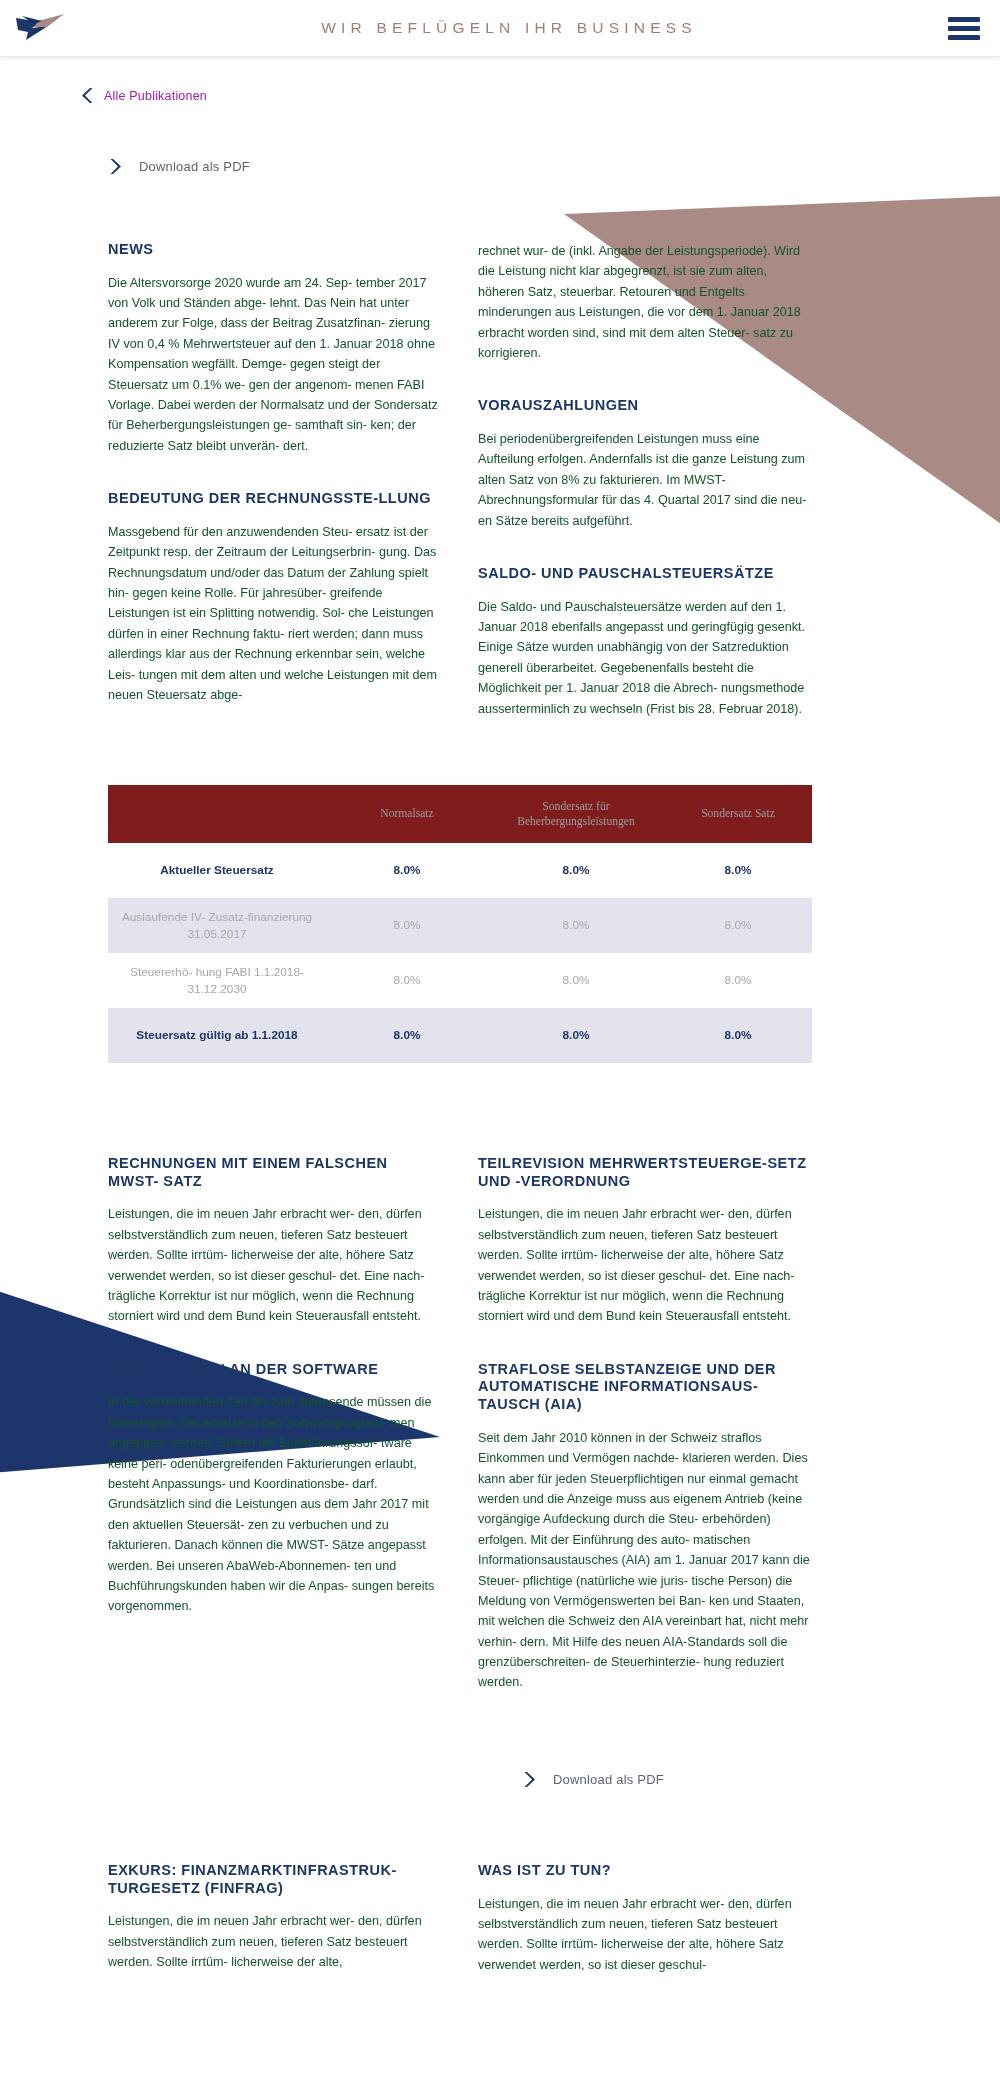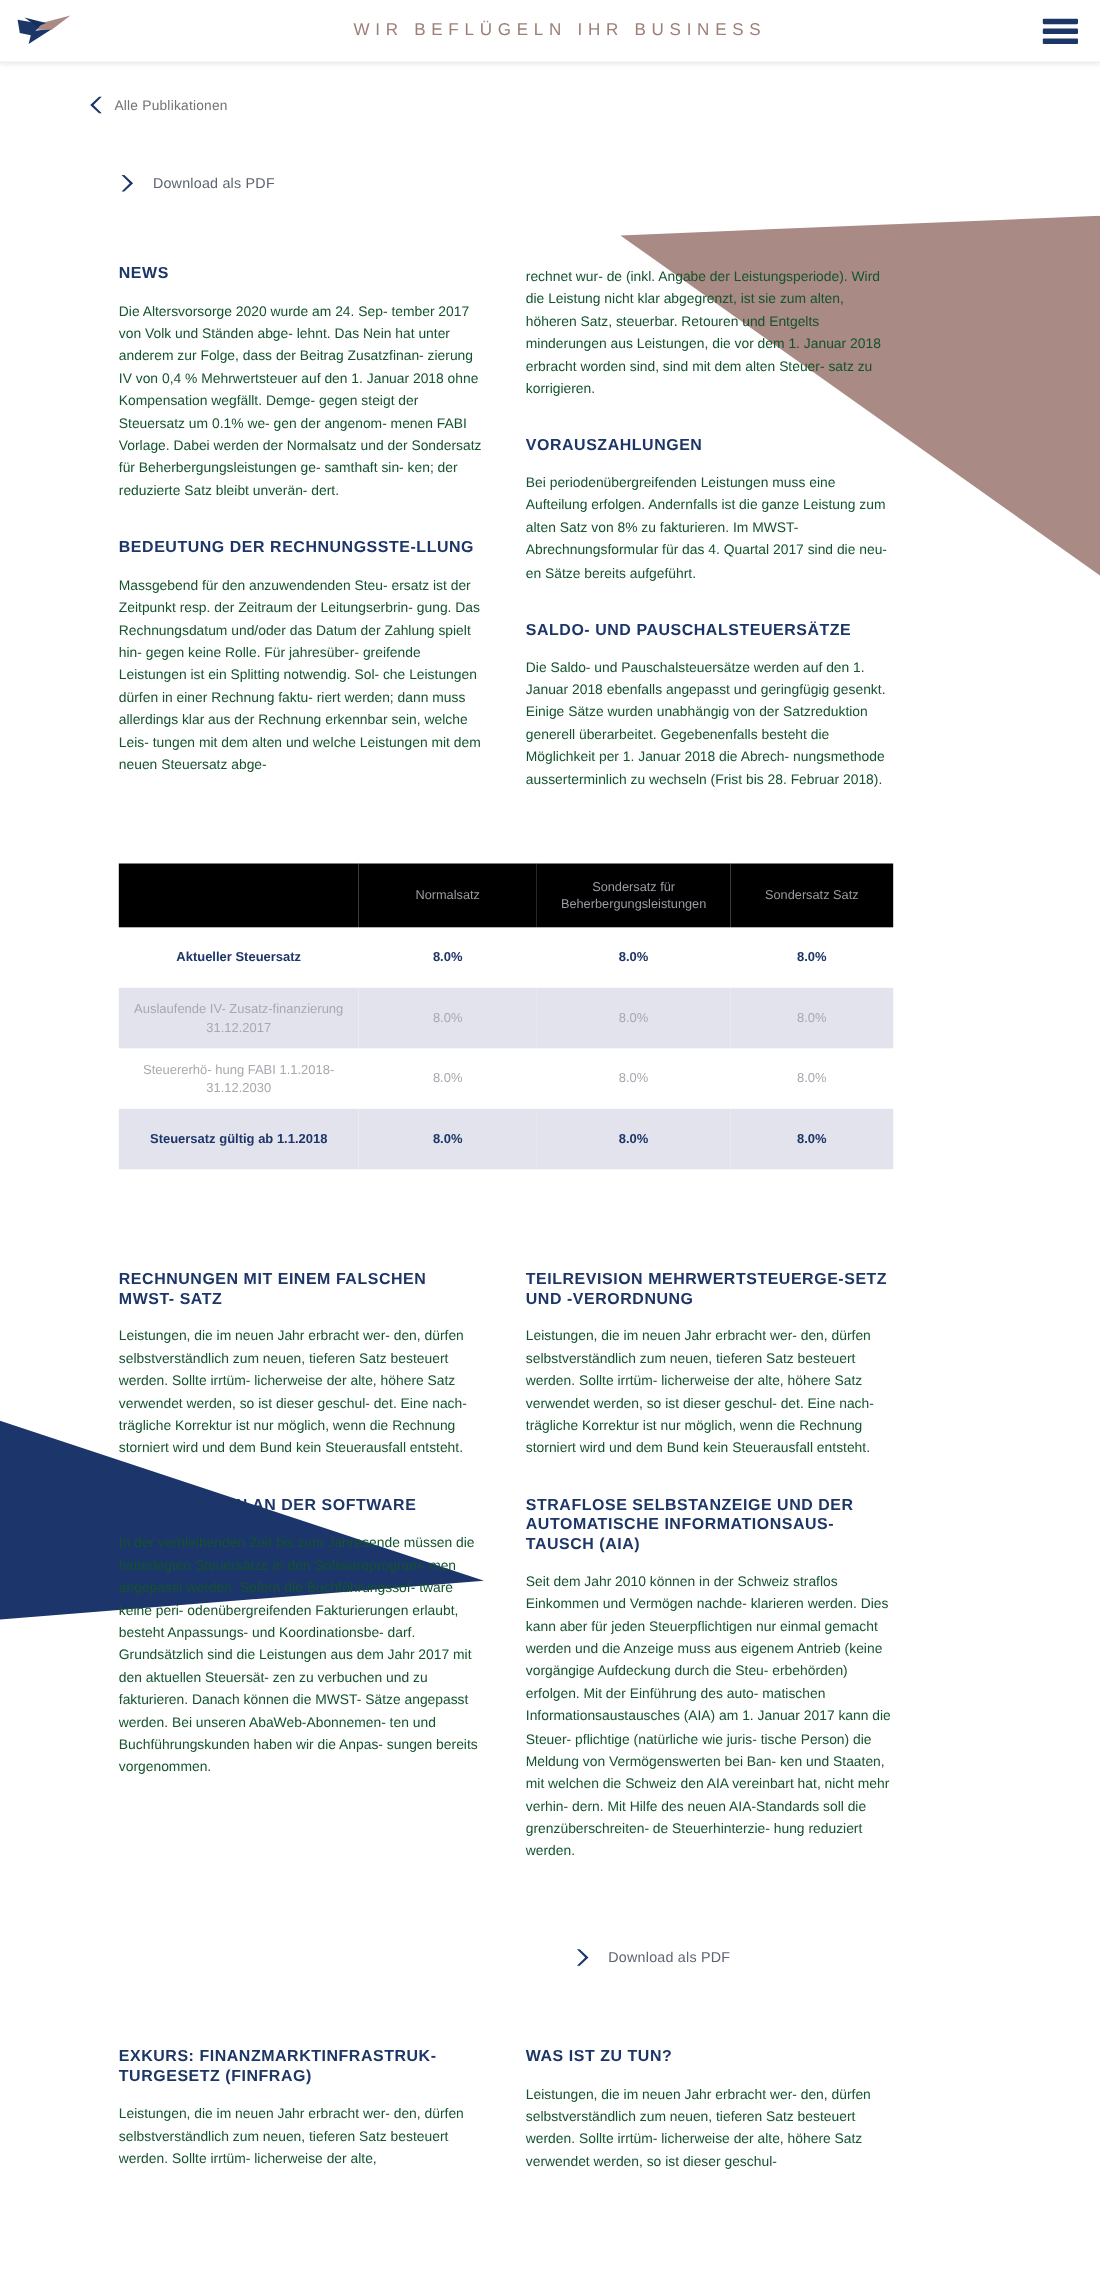--- a/index.html
+++ b/index.html
@@ -98,21 +98,21 @@
     display: flex;
     align-items: center;
     gap: 9px;
     margin-top: 30px;
     margin-left: -28px;
     cursor: pointer;
   }
   .chev-left, .chev-right { display: block; }
   .breadcrumb-label {
     font-size: 12.5px;
-    color: #737373;
+    color: #a21caf;
     letter-spacing: 0.2px;
   }
 
   
   .title-row {
     display: flex;
     justify-content: space-between;
     align-items: flex-start;
     margin-top: 44px;
   }
@@ -169,21 +169,21 @@
   .rate-table {
     width: 704px;
     border-collapse: collapse;
     margin-top: 46px;
     table-layout: fixed;
   }
   .rate-table th, .rate-table td {
     padding: 0;
     vertical-align: middle;
   }
-  .rate-table thead tr { background: #000000; }
+  .rate-table thead tr { background: #7f1d1d; font-family: Liberation Serif, serif; }
   .rate-table thead th {
     height: 58px;
     font-size: 11.6px;
     font-weight: 400;
     color: #9a9ca3;
     line-height: 1.32;
     text-align: center;
   }
   .rate-table thead th.first { text-align: left; }
   .rate-table tbody tr { height: 55px; }
@@ -299,21 +299,21 @@
         </tr>
       </thead>
       <tbody>
         <tr class="strong">
           <td class="label">Aktueller Steuersatz</td>
           <td>8.0%</td>
           <td>8.0%</td>
           <td>8.0%</td>
         </tr>
         <tr class="alt">
-          <td class="label">Auslaufende IV- Zusatz-finanzierung 31.12.2017</td>
+          <td class="label">Auslaufende IV- Zusatz-finanzierung 31.05.2017</td>
           <td>8.0%</td>
           <td>8.0%</td>
           <td>8.0%</td>
         </tr>
         <tr>
           <td class="label">Steuererhö- hung FABI 1.1.2018- 31.12.2030</td>
           <td>8.0%</td>
           <td>8.0%</td>
           <td>8.0%</td>
         </tr>

